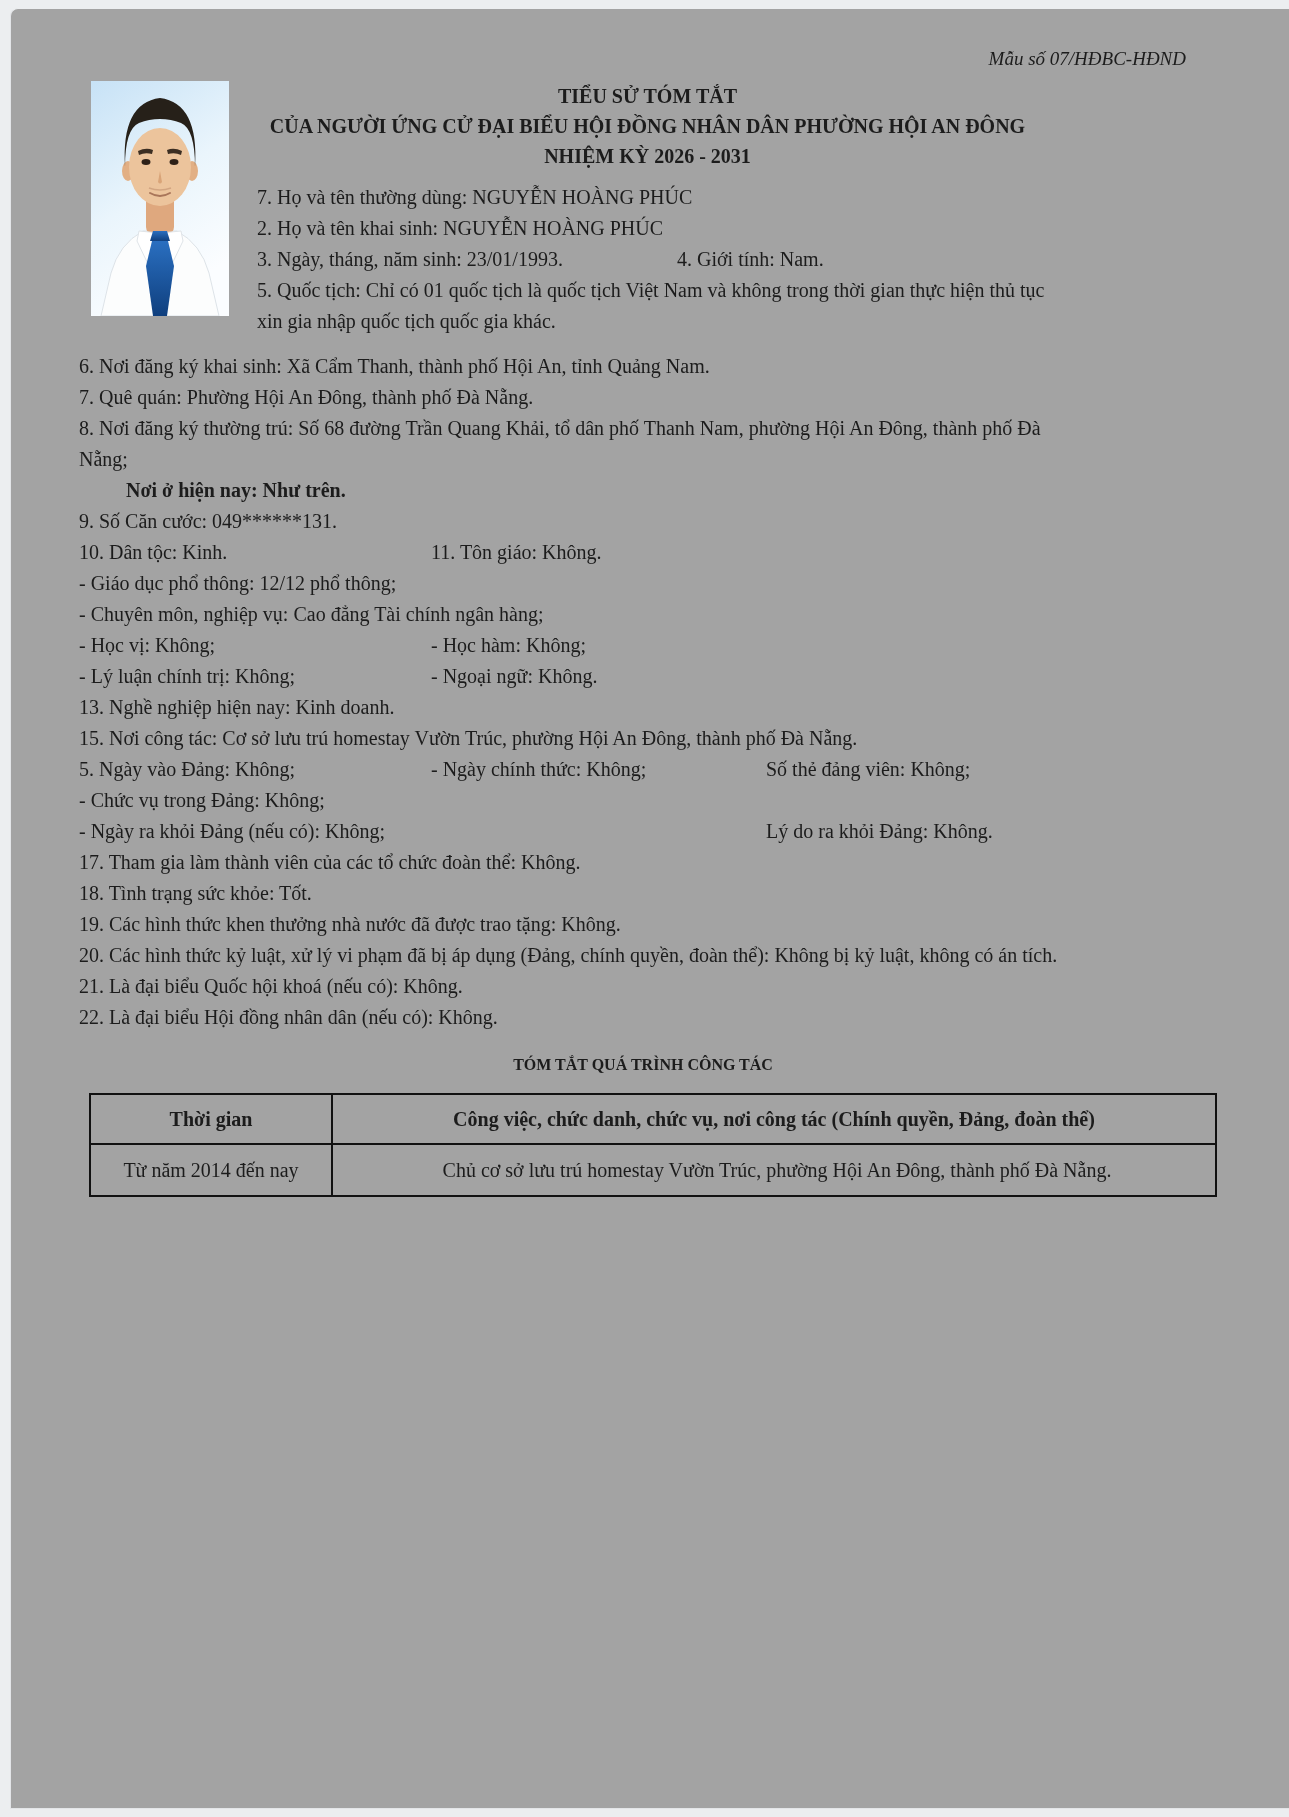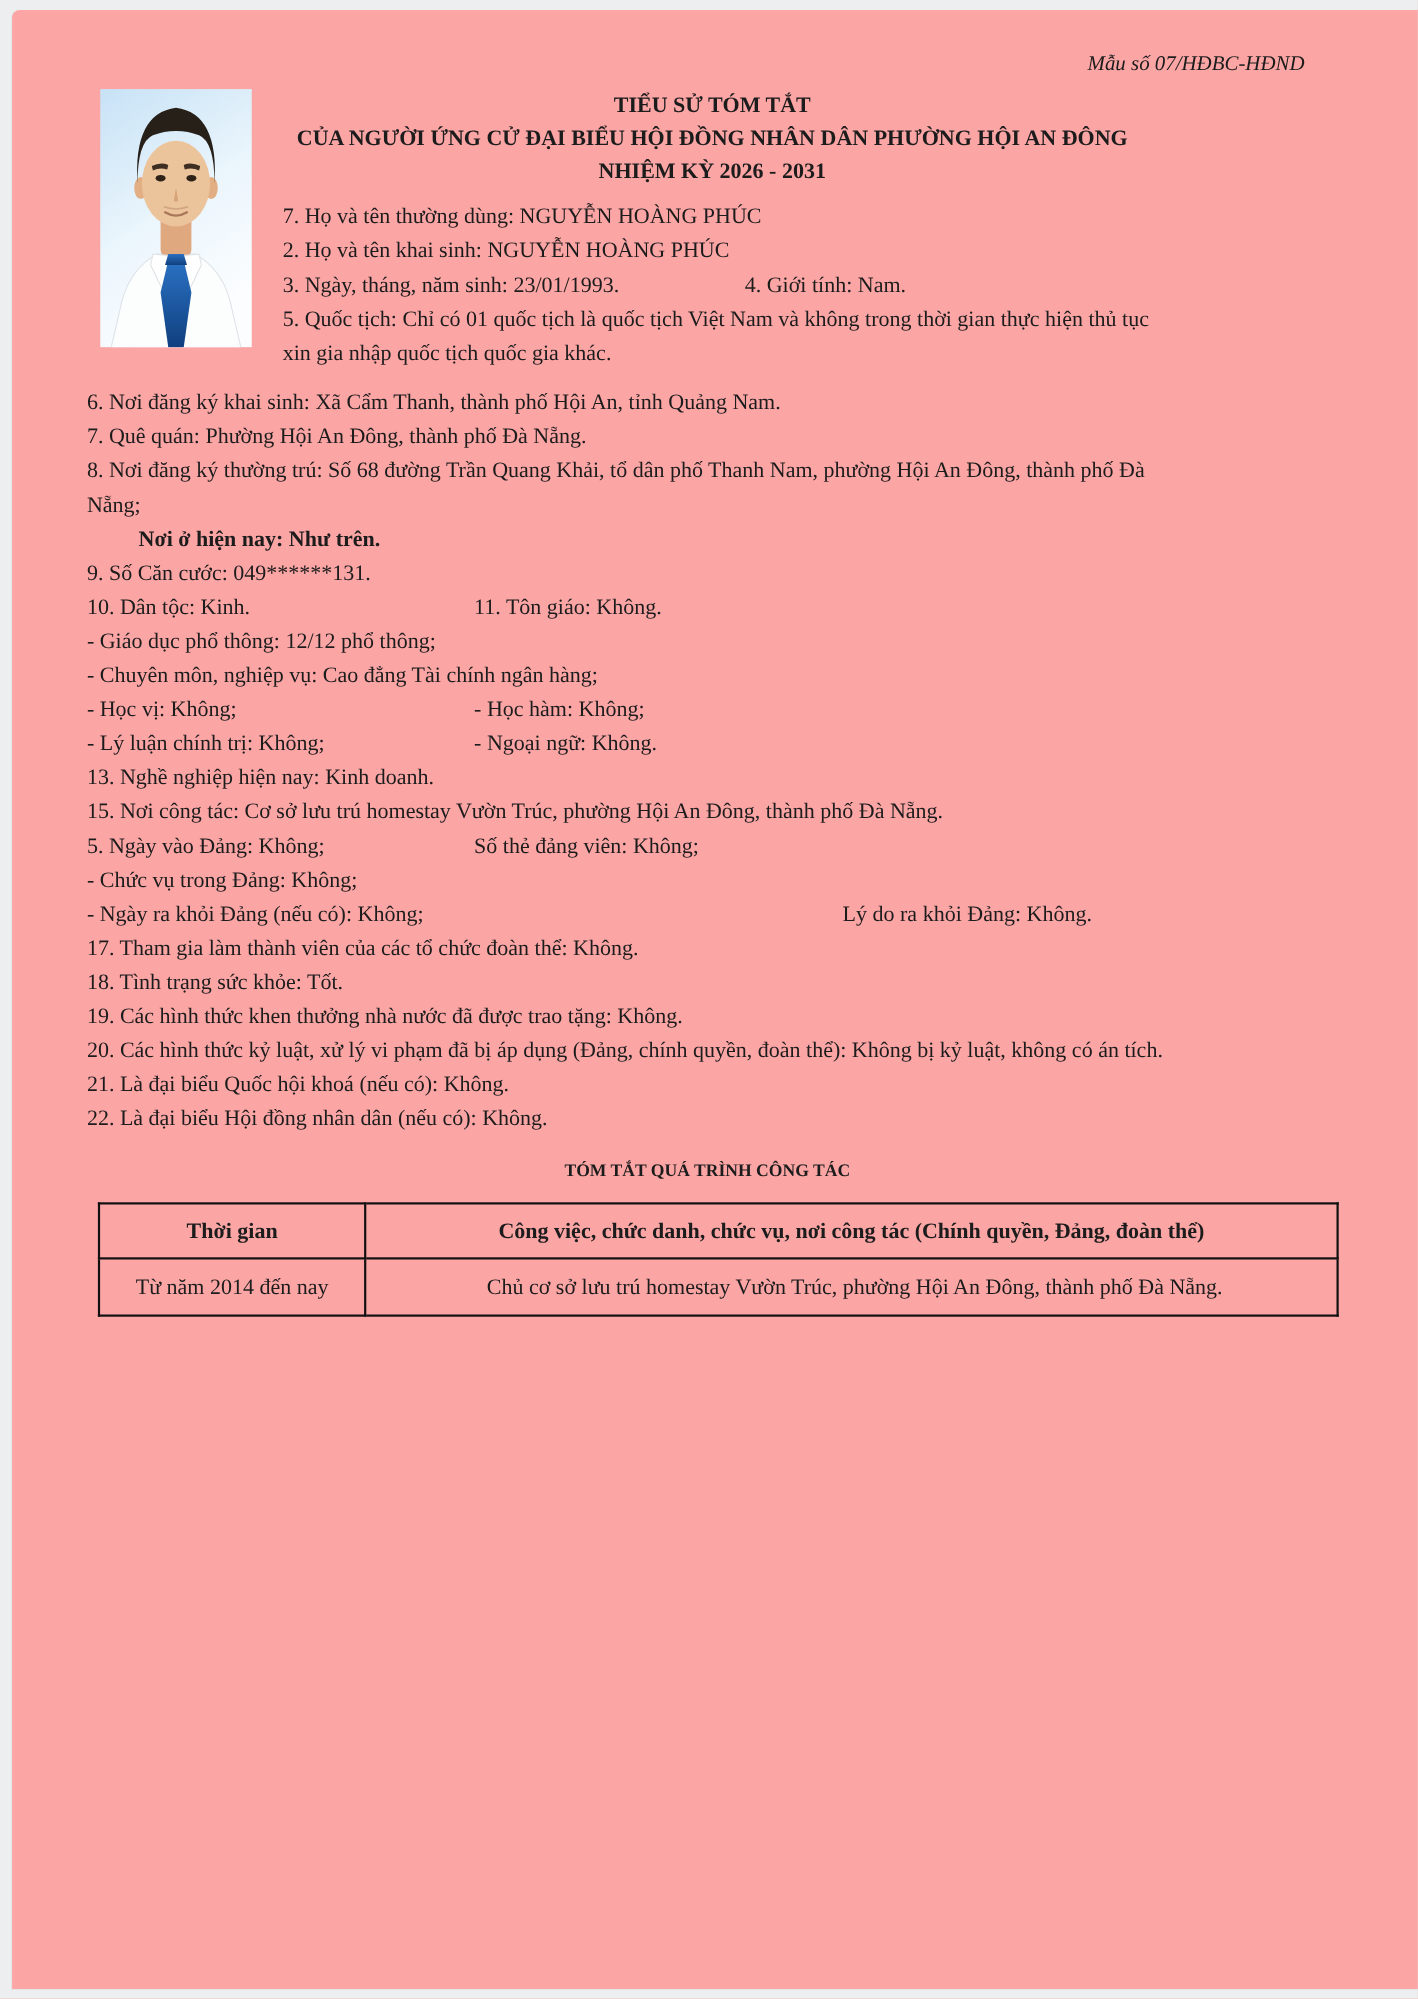--- a/index.html
+++ b/index.html
@@ -7,21 +7,21 @@
     width: 1289px; height: 1817px;
     background: #eceef0;
     font-family: "Liberation Serif", "DejaVu Serif", serif;
     color: #1c1c1c;
     overflow: hidden;
   }
   .page {
     position: relative;
     margin: 8px 0 0 10px;
     width: 1279px; height: 1801px;
-    background: #fca5a5;
+    background: #a3a3a3;
     border-top-left-radius: 8px;
     border-left: 1px solid #e3e5e8;
     border-top: 1px solid #eceef0;
     border-bottom: 1px solid #e3e5e8;
     box-sizing: border-box;
   }
   .content {
     padding: 38px 36px 0 68px;
     width: 1132px;
     box-sizing: content-box;
@@ -150,20 +150,21 @@
         <div>- Học hàm: Không;</div>
       </div>
       <div class="cols">
         <div class="c-352">- Lý luận chính trị: Không;</div>
         <div>- Ngoại ngữ: Không.</div>
       </div>
       <div>13. Nghề nghiệp hiện nay: Kinh doanh.</div>
       <div>15. Nơi công tác: Cơ sở lưu trú homestay Vườn Trúc, phường Hội An Đông, thành phố Đà Nẵng.</div>
       <div class="cols">
         <div class="c-352">5. Ngày vào Đảng: Không;</div>
+        <div class="c-335">- Ngày chính thức: Không;</div>
         <div>Số thẻ đảng viên: Không;</div>
       </div>
       <div>- Chức vụ trong Đảng: Không;</div>
       <div class="cols">
         <div class="c-687">- Ngày ra khỏi Đảng (nếu có): Không;</div>
         <div>Lý do ra khỏi Đảng: Không.</div>
       </div>
       <div>17. Tham gia làm thành viên của các tổ chức đoàn thể: Không.</div>
       <div>18. Tình trạng sức khỏe: Tốt.</div>
       <div>19. Các hình thức khen thưởng nhà nước đã được trao tặng: Không.</div>

